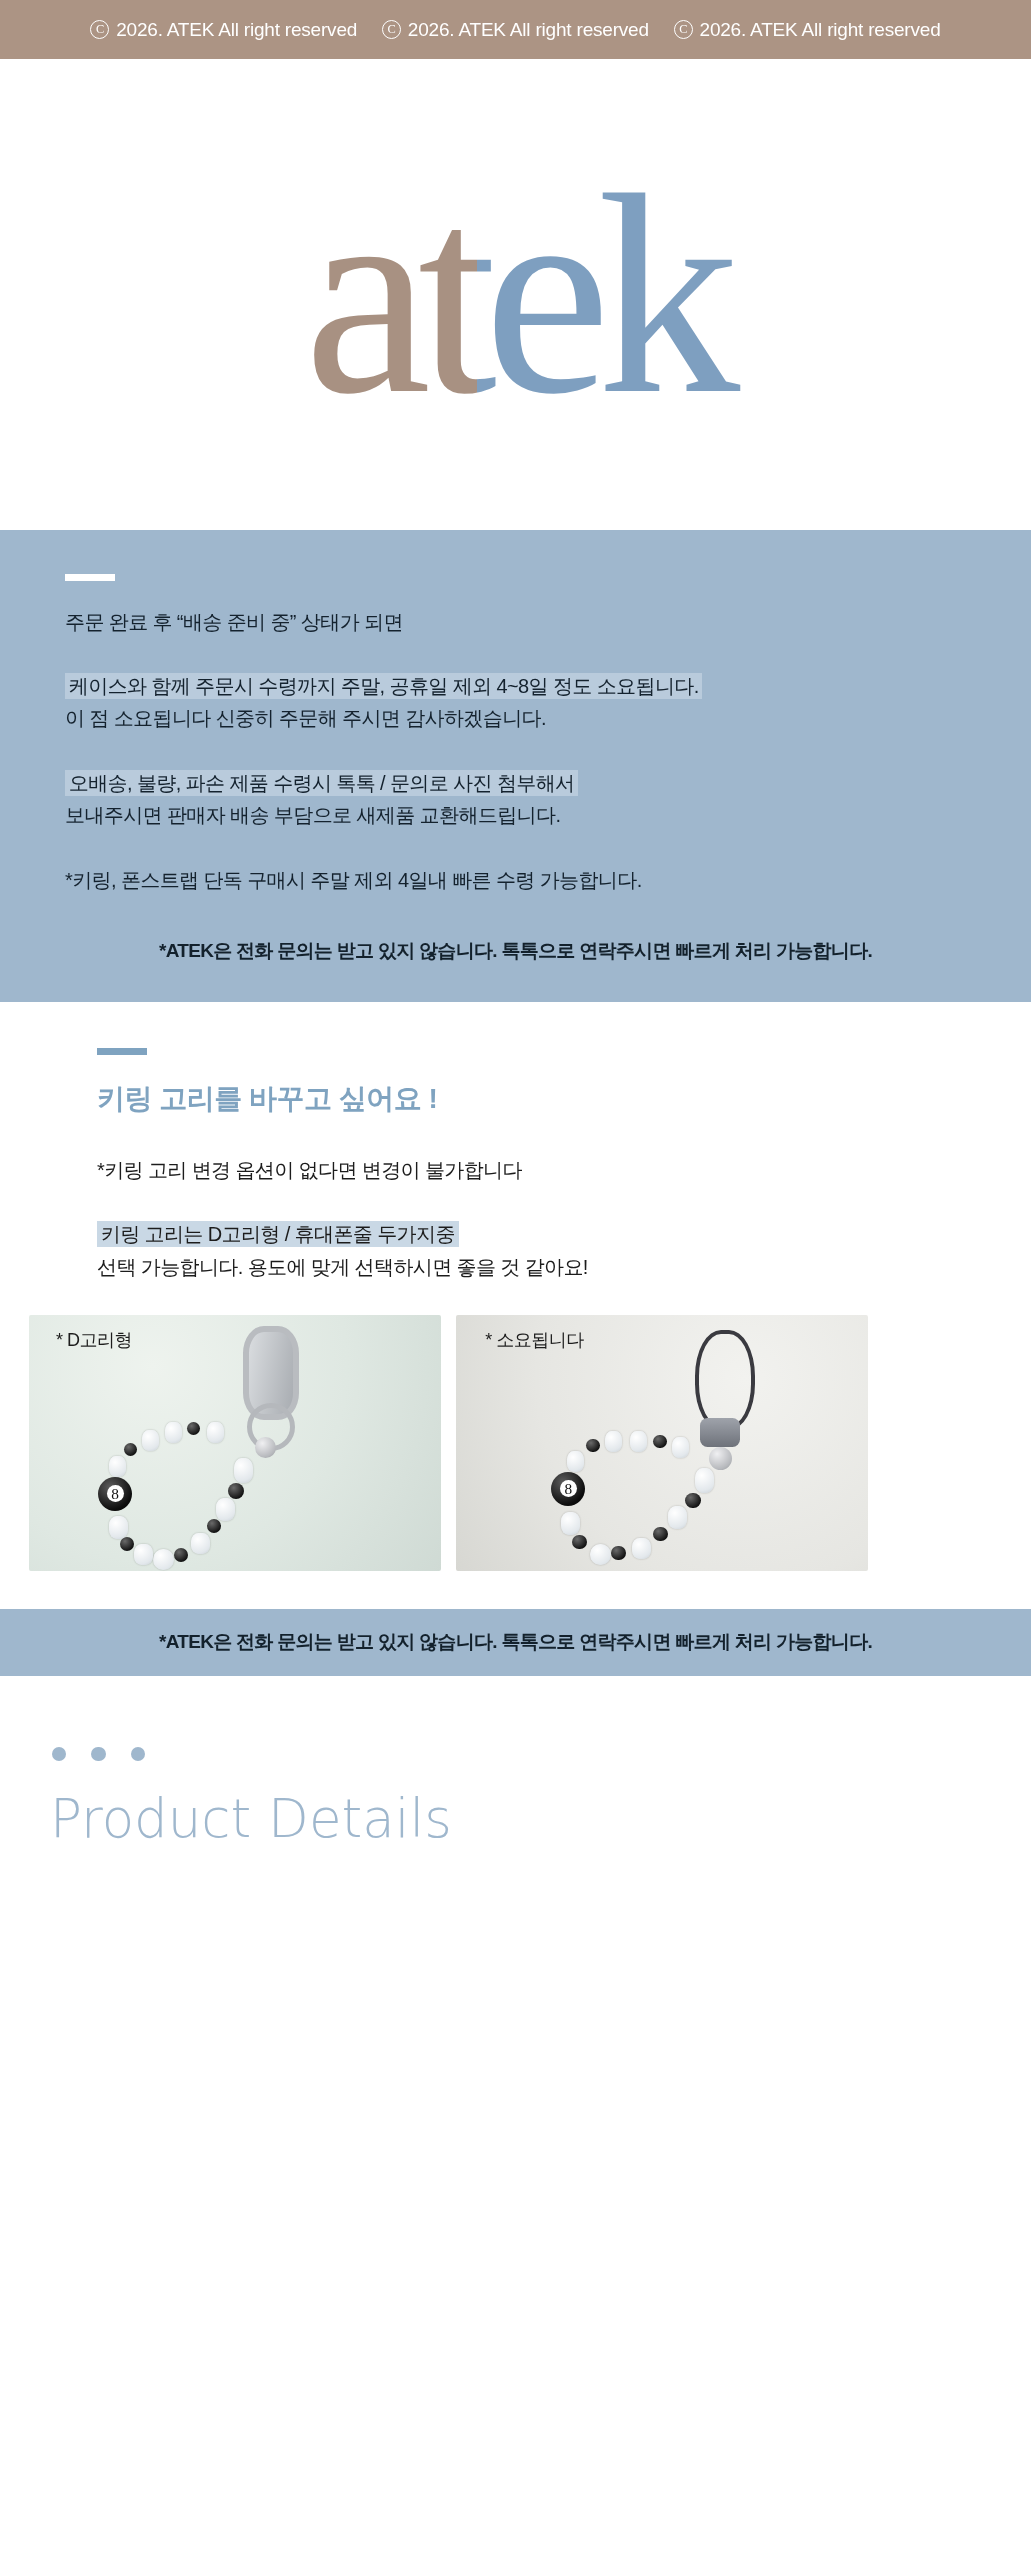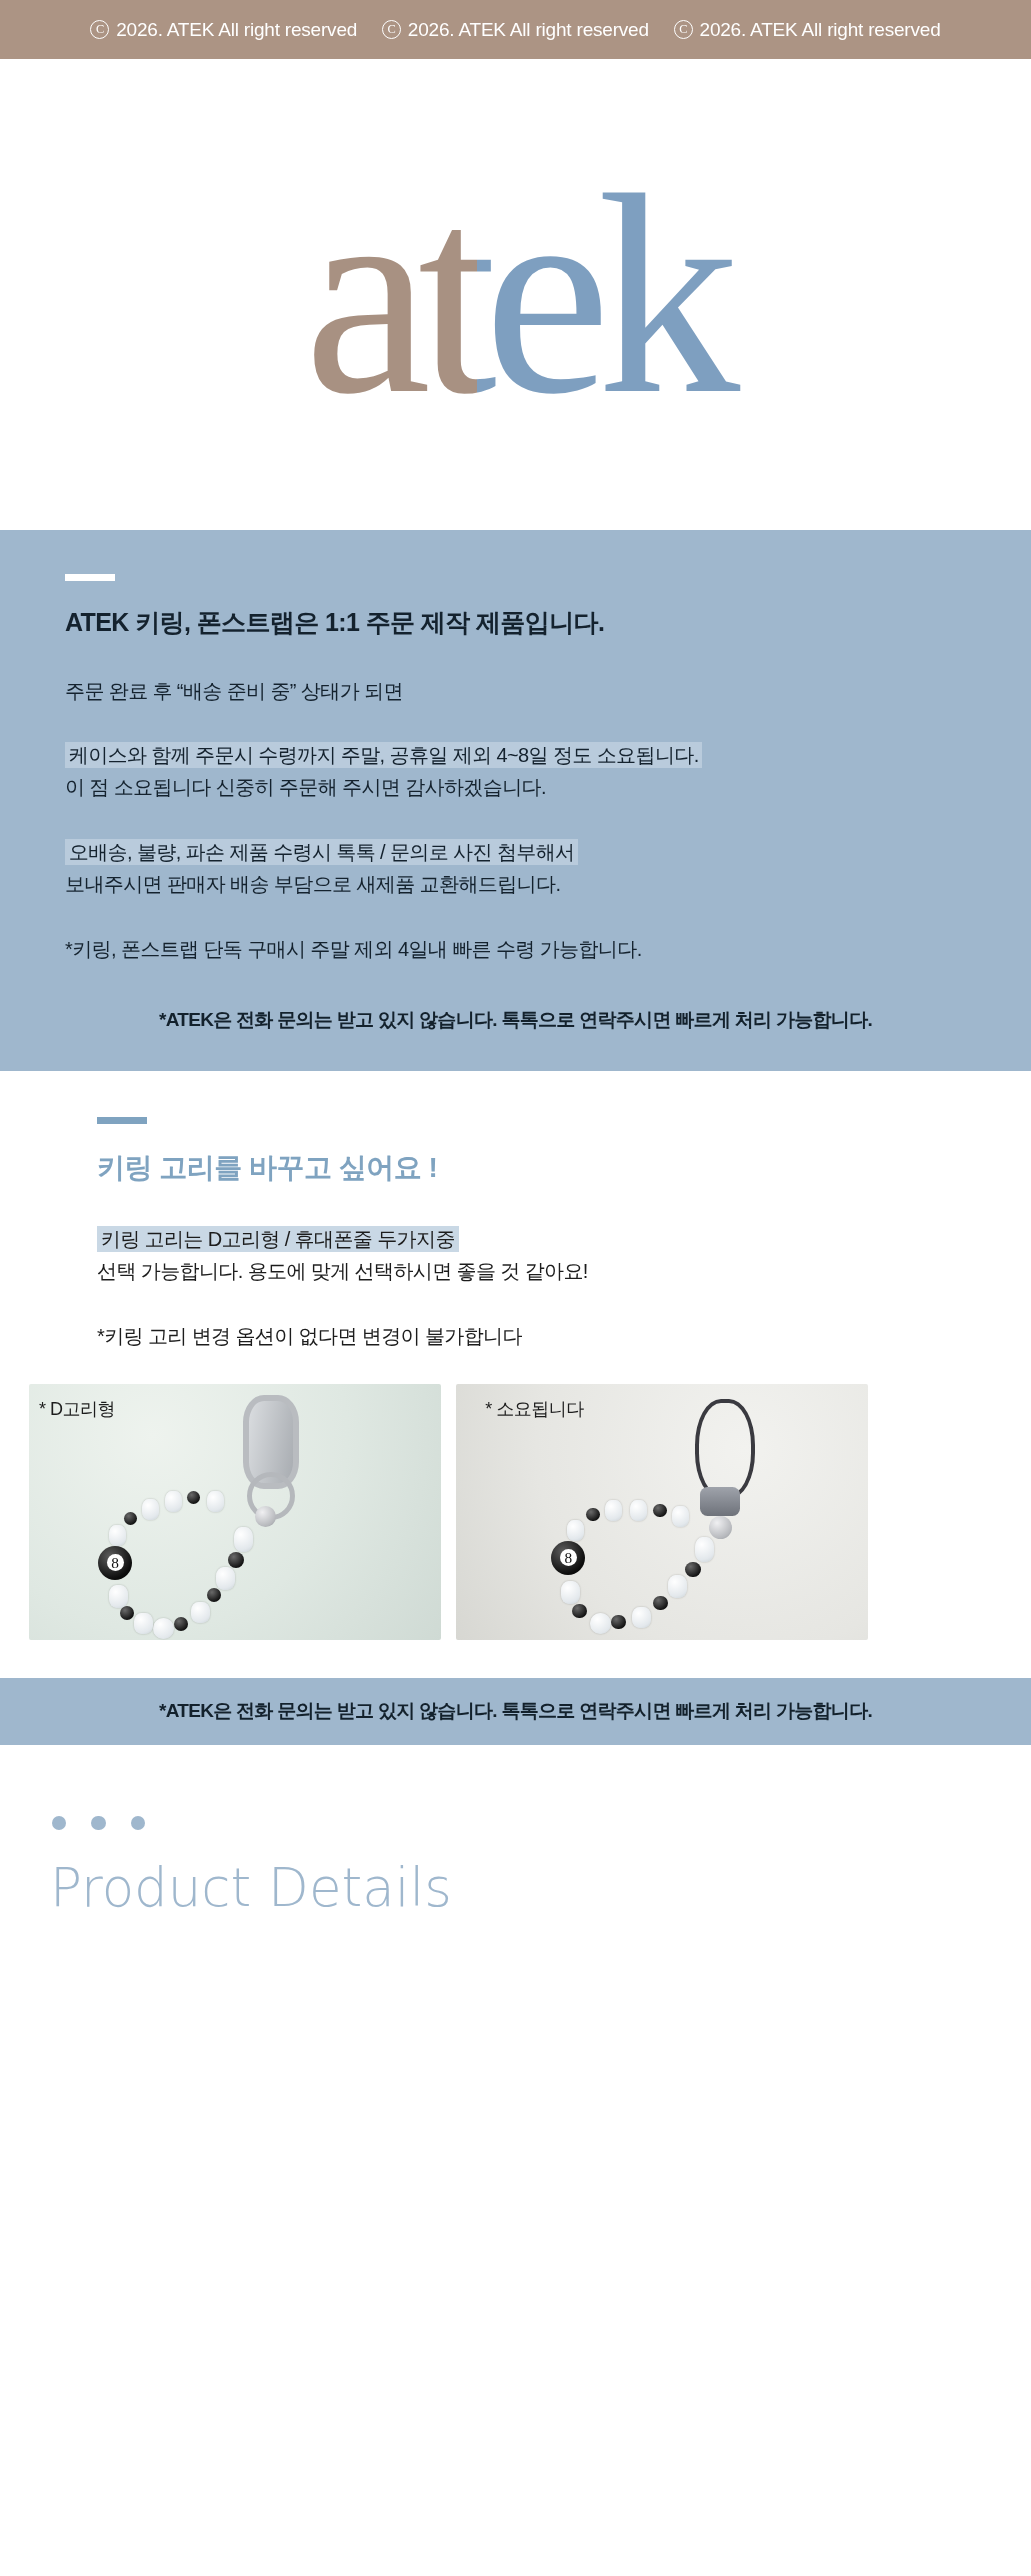--- a/index.html
+++ b/index.html
@@ -186,21 +186,21 @@
     background:
       radial-gradient(circle at 30% 20%, #eef3ee 0%, #dfe8e2 55%, #cfdad4 100%);
   }
   .photo.right {
     background:
       radial-gradient(circle at 70% 25%, #f2f2ef 0%, #e6e6e2 60%, #d7d7d2 100%);
   }
   .photo-label {
     position: absolute;
     top: 13.4px;
-    left: 10px;
+    left: 27px;
     font-size: 18px;
     color: #1d1d1d;
     letter-spacing: -0.5px;
     z-index: 5;
   }
   .photo.right .photo-label {
     left: 29px;
   }
 
   
@@ -342,21 +342,20 @@
 
   <div class="logo-area">
     <div class="logo-wrap">
       <div class="logo-text">atek</div>
     </div>
   </div>
 
   <div class="notice">
     <div class="notice-inner">
       <div class="accent-bar"></div>
-      <h3 class="notice-sub">ATEK 키링, 폰스트랩은 1:1 주문 제작 제품입니다.</h3>
 
       <p class="para">
         <span>주문 완료 후 “배송 준비 중” 상태가 되면</span><br>
       </p>
 
       <p class="para">
         <span class="hl">케이스와 함께 주문시 수령까지 주말, 공휴일 제외 4~8일 정도 소요됩니다.</span><br>
         <span>이 점 소요됩니다 신중히 주문해 주시면 감사하겠습니다.</span>
       </p>
 
@@ -369,26 +368,26 @@
 
       <div class="notice-foot">*ATEK은 전화 문의는 받고 있지 않습니다. 톡톡으로 연락주시면 빠르게 처리 가능합니다.</div>
     </div>
   </div>
 
   <div class="hook">
     <div class="hook-inner">
       <div class="accent-bar-blue"></div>
       <h2 class="hook-title">키링 고리를 바꾸고 싶어요 !</h2>
 
+      <p class="hook-para">*키링 고리 변경 옵션이 없다면 변경이 불가합니다</p>
+
       <p class="hook-para">
         <span class="hl">키링 고리는 D고리형 / 휴대폰줄 두가지중</span><br>
         <span>선택 가능합니다. 용도에 맞게 선택하시면 좋을 것 같아요!</span>
       </p>
-
-      <p class="hook-para">*키링 고리 변경 옵션이 없다면 변경이 불가합니다</p>
     </div>
 
     <div class="photos">
 
       <div class="photo left">
         <div class="photo-label">* D고리형</div>
         <div class="strap">
           <div class="clasp"></div>
           <div class="clasp-ring"></div>
           <div class="bead silver" style="width:21px;height:21px;top:122px;left:226px;"></div>

